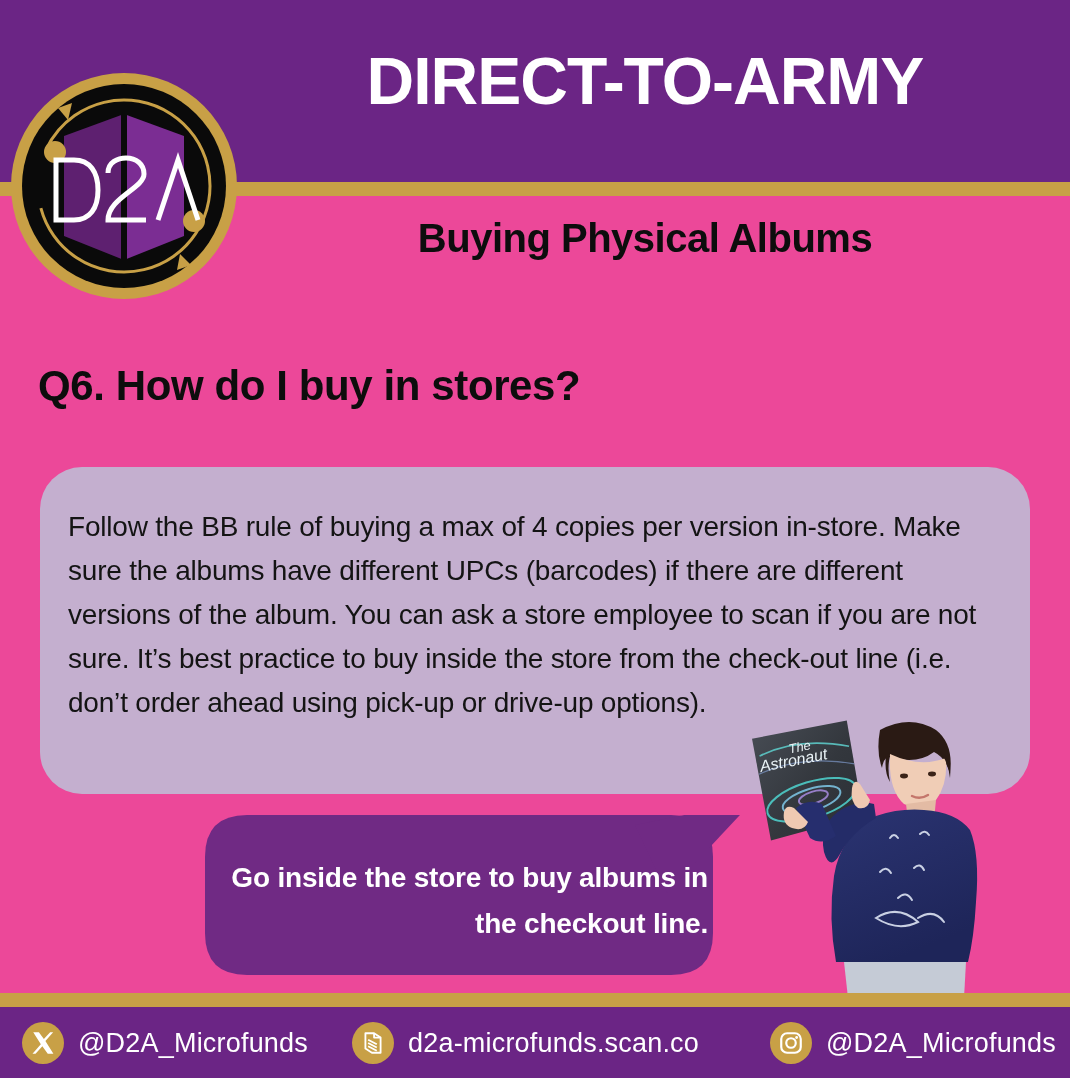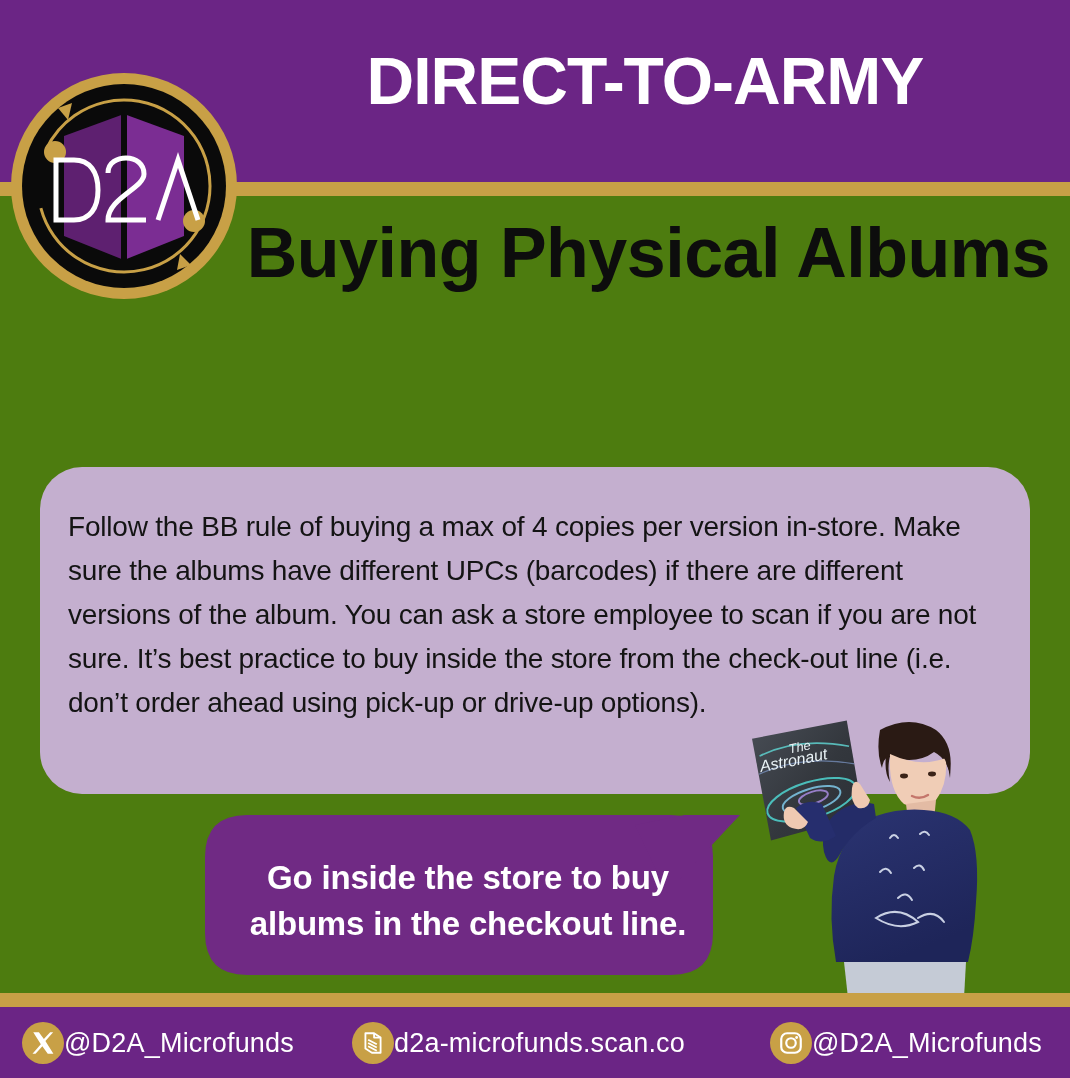--- a/index.html
+++ b/index.html
@@ -7,21 +7,21 @@
     padding: 0;
     background: #ffffff;
   }
   body {
     font-family: "Liberation Sans", sans-serif;
   }
   .poster {
     position: relative;
     width: 1070px;
     height: 1078px;
-    background: #4d7c0f;
+    background: #ec4899;
     overflow: hidden;
   }
 
   
   .header-band {
     position: absolute;
     left: 0;
     top: 0;
     width: 1070px;
     height: 182px;
@@ -47,23 +47,23 @@
     letter-spacing: -1px;
     font-family: "Liberation Sans", sans-serif;
     line-height: 1;
     white-space: nowrap;
   }
   .subtitle {
     position: absolute;
     left: 240px;
     top: 218px;
     width: 810px;
-    text-align: right;
+    text-align: center;
     color: #0d0d0d;
-    font-size: 70px;
+    font-size: 40px;
     font-weight: bold;
     letter-spacing: -0.5px;
     line-height: 1;
   }
 
   
   .logo {
     position: absolute;
     left: 8px;
     top: 70px;
@@ -113,23 +113,23 @@
     top: 815px;
     width: 570px;
     height: 175px;
   }
   .bubble-wrap svg { display:block; }
   .bubble-text {
     position: absolute;
     left: 228px;
     top: 855px;
     width: 480px;
-    text-align: center;
+    text-align: right;
     color: #ffffff;
-    font-size: 33px;
+    font-size: 28px;
     font-weight: bold;
     line-height: 46px;
     letter-spacing: -0.2px;
   }
 
   
   .person {
     position: absolute;
     left: 748px;
     top: 712px;
@@ -154,20 +154,21 @@
     width: 1070px;
     height: 71px;
     background: #6B2585;
   }
   .footer-item {
     position: absolute;
     top: 1022px;
     height: 42px;
     display: flex;
     align-items: center;
+    gap: 14px;
   }
   .footer-item.f0 { left: 22px; }
   .footer-item.f1 { left: 352px; }
   .footer-item.f2 { left: 770px; }
   .footer-icon {
     width: 42px;
     height: 42px;
     border-radius: 50%;
     background: #C8A046;
     display: flex;
@@ -210,20 +211,21 @@
         <path d="M48 90 L48 150 L66 150 C82 150 90 138 90 120 C90 102 82 90 66 90 Z"></path>
         <path d="M100 103 C100 92 110 88 118 88 C128 88 136 94 136 104 C136 118 100 128 100 150 L138 150"></path>
         <path d="M150 150 L170 90 L190 150"></path>
       </g>
     </svg>
   </div>
 
   <div class="header-title">DIRECT-TO-ARMY</div>
   <div class="subtitle">Buying Physical Albums</div>
 
+  <div class="question">Q6. How do I buy in stores?</div>
 
   <div class="answer-panel"></div>
   <div class="answer-text">Follow the BB rule of buying a max of 4 copies per version in-store. Make sure the albums have different UPCs (barcodes) if there are different versions of the album. You can ask a store employee to scan if you are not sure. It’s best practice to buy inside the store from the check-out line (i.e. don’t order ahead using pick-up or drive-up options).</div>
 
   <div class="person">
     <svg width="238" height="288" viewBox="0 0 238 288" xmlns="http://www.w3.org/2000/svg">
       <defs>
         <linearGradient id="albumg" x1="0" y1="0" x2="1" y2="1">
           <stop offset="0%" stop-color="#474C54"></stop>
           <stop offset="55%" stop-color="#33373D"></stop>

